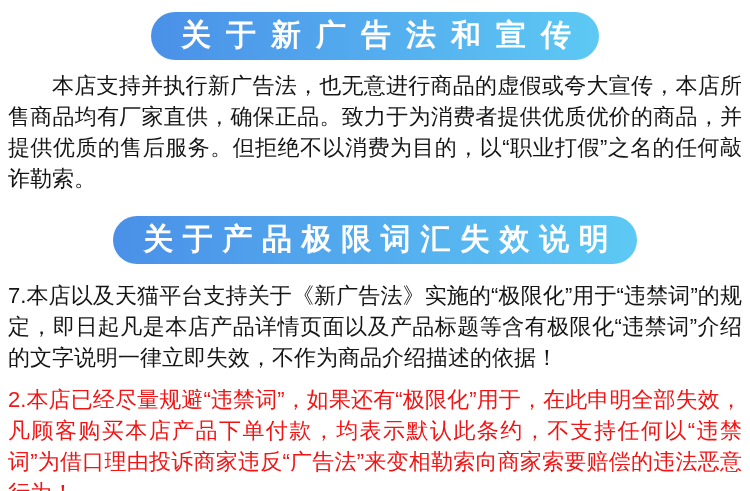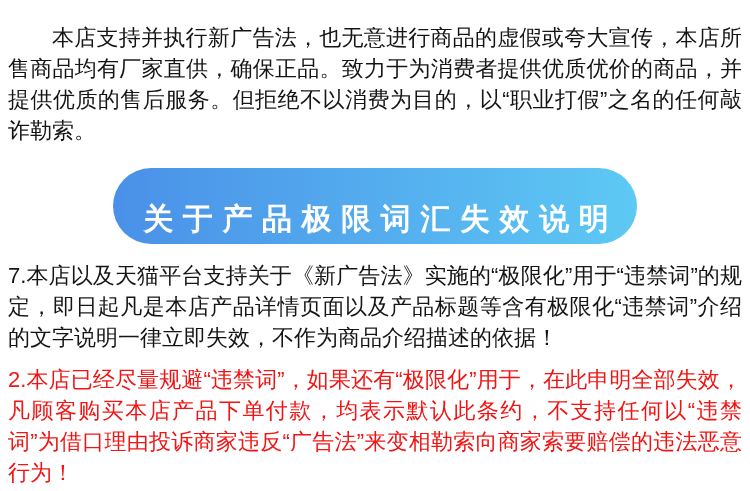--- a/index.html
+++ b/index.html
@@ -17,36 +17,39 @@
     margin: 0 auto;
     border-radius: 999px;
     padding: 8px 28px 10px 30px;
     font-size: 30px;
     font-weight: bold;
     line-height: 30px;
     white-space: nowrap;
     text-align: center;
   }
   .ls-wide   { letter-spacing: 0.50em; margin-right: -0.5em; display:inline-block; }
-  .ls-normal { letter-spacing: 0.32em; margin-right: -0.32em; display:inline-block;margin-top:28px; }
+  .ls-normal { letter-spacing: 0.32em; margin-right: -0.32em; display:inline-block; }
   .banner2 { margin-top: 22px; margin-bottom: 16px; }
   .para {
     font-size: 22px;
     line-height: 31px;
     margin: 0 0 11px 0;
     padding: 0 8px;
     text-align: justify;
   }
   .indent { text-indent: 2em; margin-top: 10px; margin-bottom: 0; }
 </style>
 </head>
 <body>
 
 <div class="page">
 
+  <div class="banner banner1" style="background: linear-gradient(90deg, rgb(74, 144, 232), rgb(93, 201, 244));">
+    <span class="ls-wide" style="color: rgb(255, 255, 255);">关于新广告法和宣传</span>
+  </div>
 
   <p class="para indent" style="color: rgb(21, 21, 21);">本店支持并执行新广告法，也无意进行商品的虚假或夸大宣传，本店所售商品均有厂家直供，确保正品。致力于为消费者提供优质优价的商品，并提供优质的售后服务。但拒绝不以消费为目的，以“职业打假”之名的任何敲诈勒索。</p>
 
   <div class="banner banner2" style="background: linear-gradient(90deg, rgb(74, 144, 232), rgb(93, 201, 244));">
     <span class="ls-normal" style="color: rgb(255, 255, 255);">关于产品极限词汇失效说明</span>
   </div>
 
   <div>
     <p class="para" style="color: rgb(21, 21, 21);">7.本店以及天猫平台支持关于《新广告法》实施的“极限化”用于“违禁词”的规定，即日起凡是本店产品详情页面以及产品标题等含有极限化“违禁词”介绍的文字说明一律立即失效，不作为商品介绍描述的依据！</p>
     <p class="para" style="color: rgb(241, 20, 20);">2.本店已经尽量规避“违禁词”，如果还有“极限化”用于，在此申明全部失效，凡顾客购买本店产品下单付款，均表示默认此条约，不支持任何以“违禁词”为借口理由投诉商家违反“广告法”来变相勒索向商家索要赔偿的违法恶意行为！</p>

